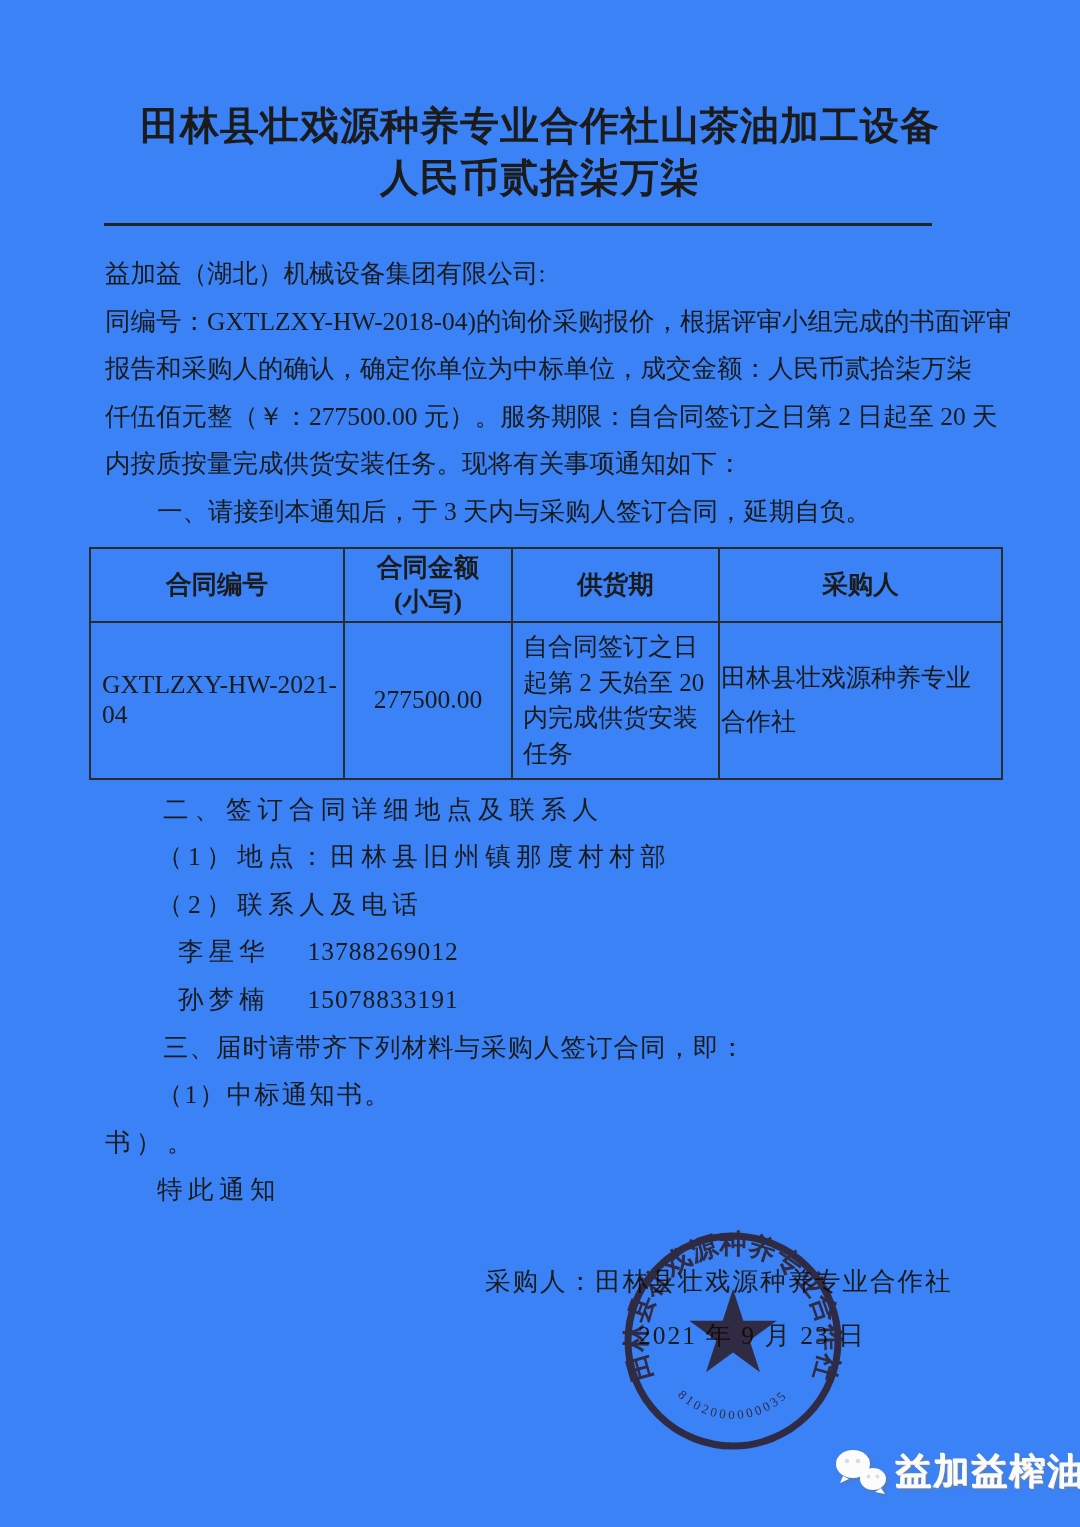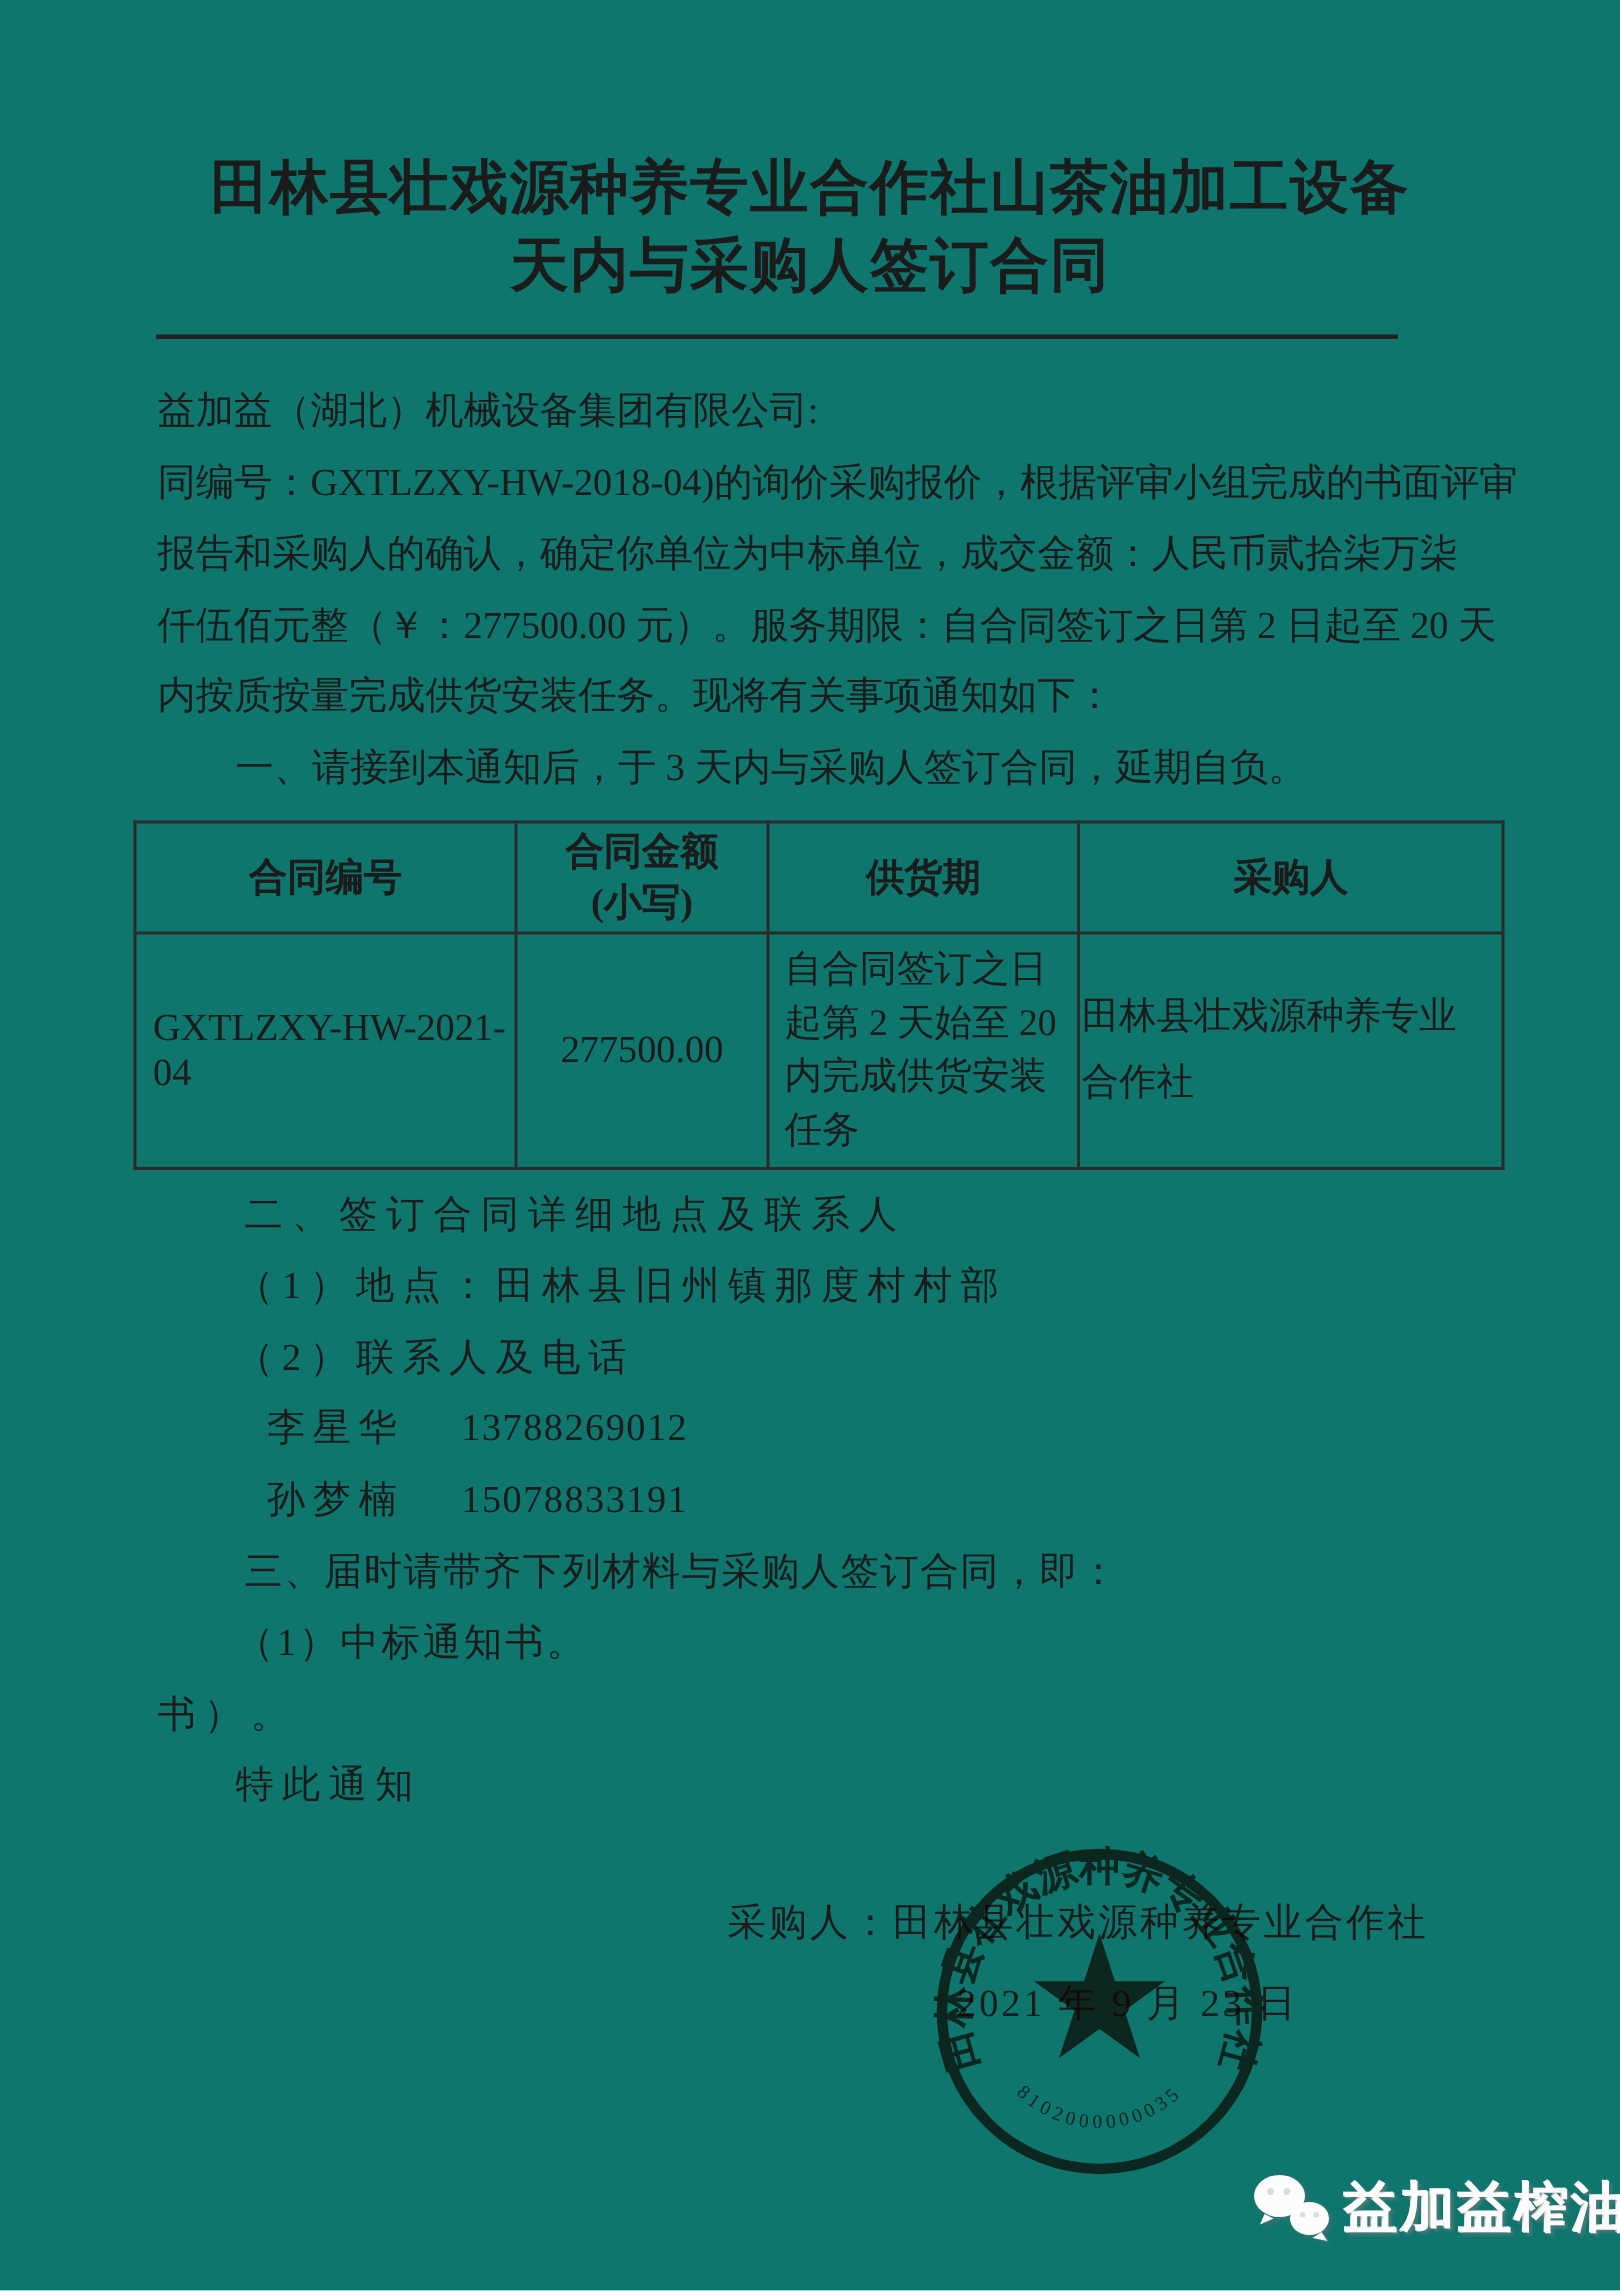--- a/index.html
+++ b/index.html
@@ -1,17 +1,17 @@
 <!DOCTYPE html>
 <html><head>
 <meta charset="utf-8">
 <style>
   html,body{margin:0;padding:0;background:#ffffff;}
   .page{
-    position:relative;width:1080px;height:1527px;background:#0f766e;overflow:hidden;
+    position:relative;width:1080px;height:1527px;background:#3b82f6;overflow:hidden;
     font-family:"Liberation Serif","DejaVu Serif",serif;color:#1b1b1b;
   }
   .title{margin:100px 0 0 0;text-align:center;font-size:39px;font-weight:700;line-height:52px;letter-spacing:1px;}
   .title span{display:block;}
   .rule{margin:19px 0 0 104px;width:828px;height:3px;background:#222;}
   .ln{font-size:25.5px;line-height:47.6px;white-space:nowrap;}
   .ml{margin-left:105px;margin-right:90px;}
   .salutation{margin-top:24px;}
   .ind2{padding-left:52px;}
   .indsec{padding-left:58px;}
@@ -48,21 +48,21 @@
   }
   .wm-icon{filter:drop-shadow(2px 2px 1.5px rgba(110,110,110,.45));}
 </style>
 </head>
 <body>
 
 <div class="page">
 
   <h1 class="title">
     <span>田林县壮戏源种养专业合作社山茶油加工设备</span>
-    <span>天内与采购人签订合同</span>
+    <span>人民币贰拾柒万柒</span>
   </h1>
 
   <div class="rule"></div>
 
   <div class="ln ml salutation">益加益（湖北）机械设备集团有限公司:</div>
 
   <div class="ml">
     <div class="ln">同编号：GXTLZXY-HW-2018-04)的询价采购报价，根据评审小组完成的书面评审</div>
     <div class="ln">报告和采购人的确认，确定你单位为中标单位，成交金额：人民币贰拾柒万柒</div>
     <div class="ln">仟伍佰元整（￥：277500.00 元）。服务期限：自合同签订之日第 2 日起至 20 天</div>

